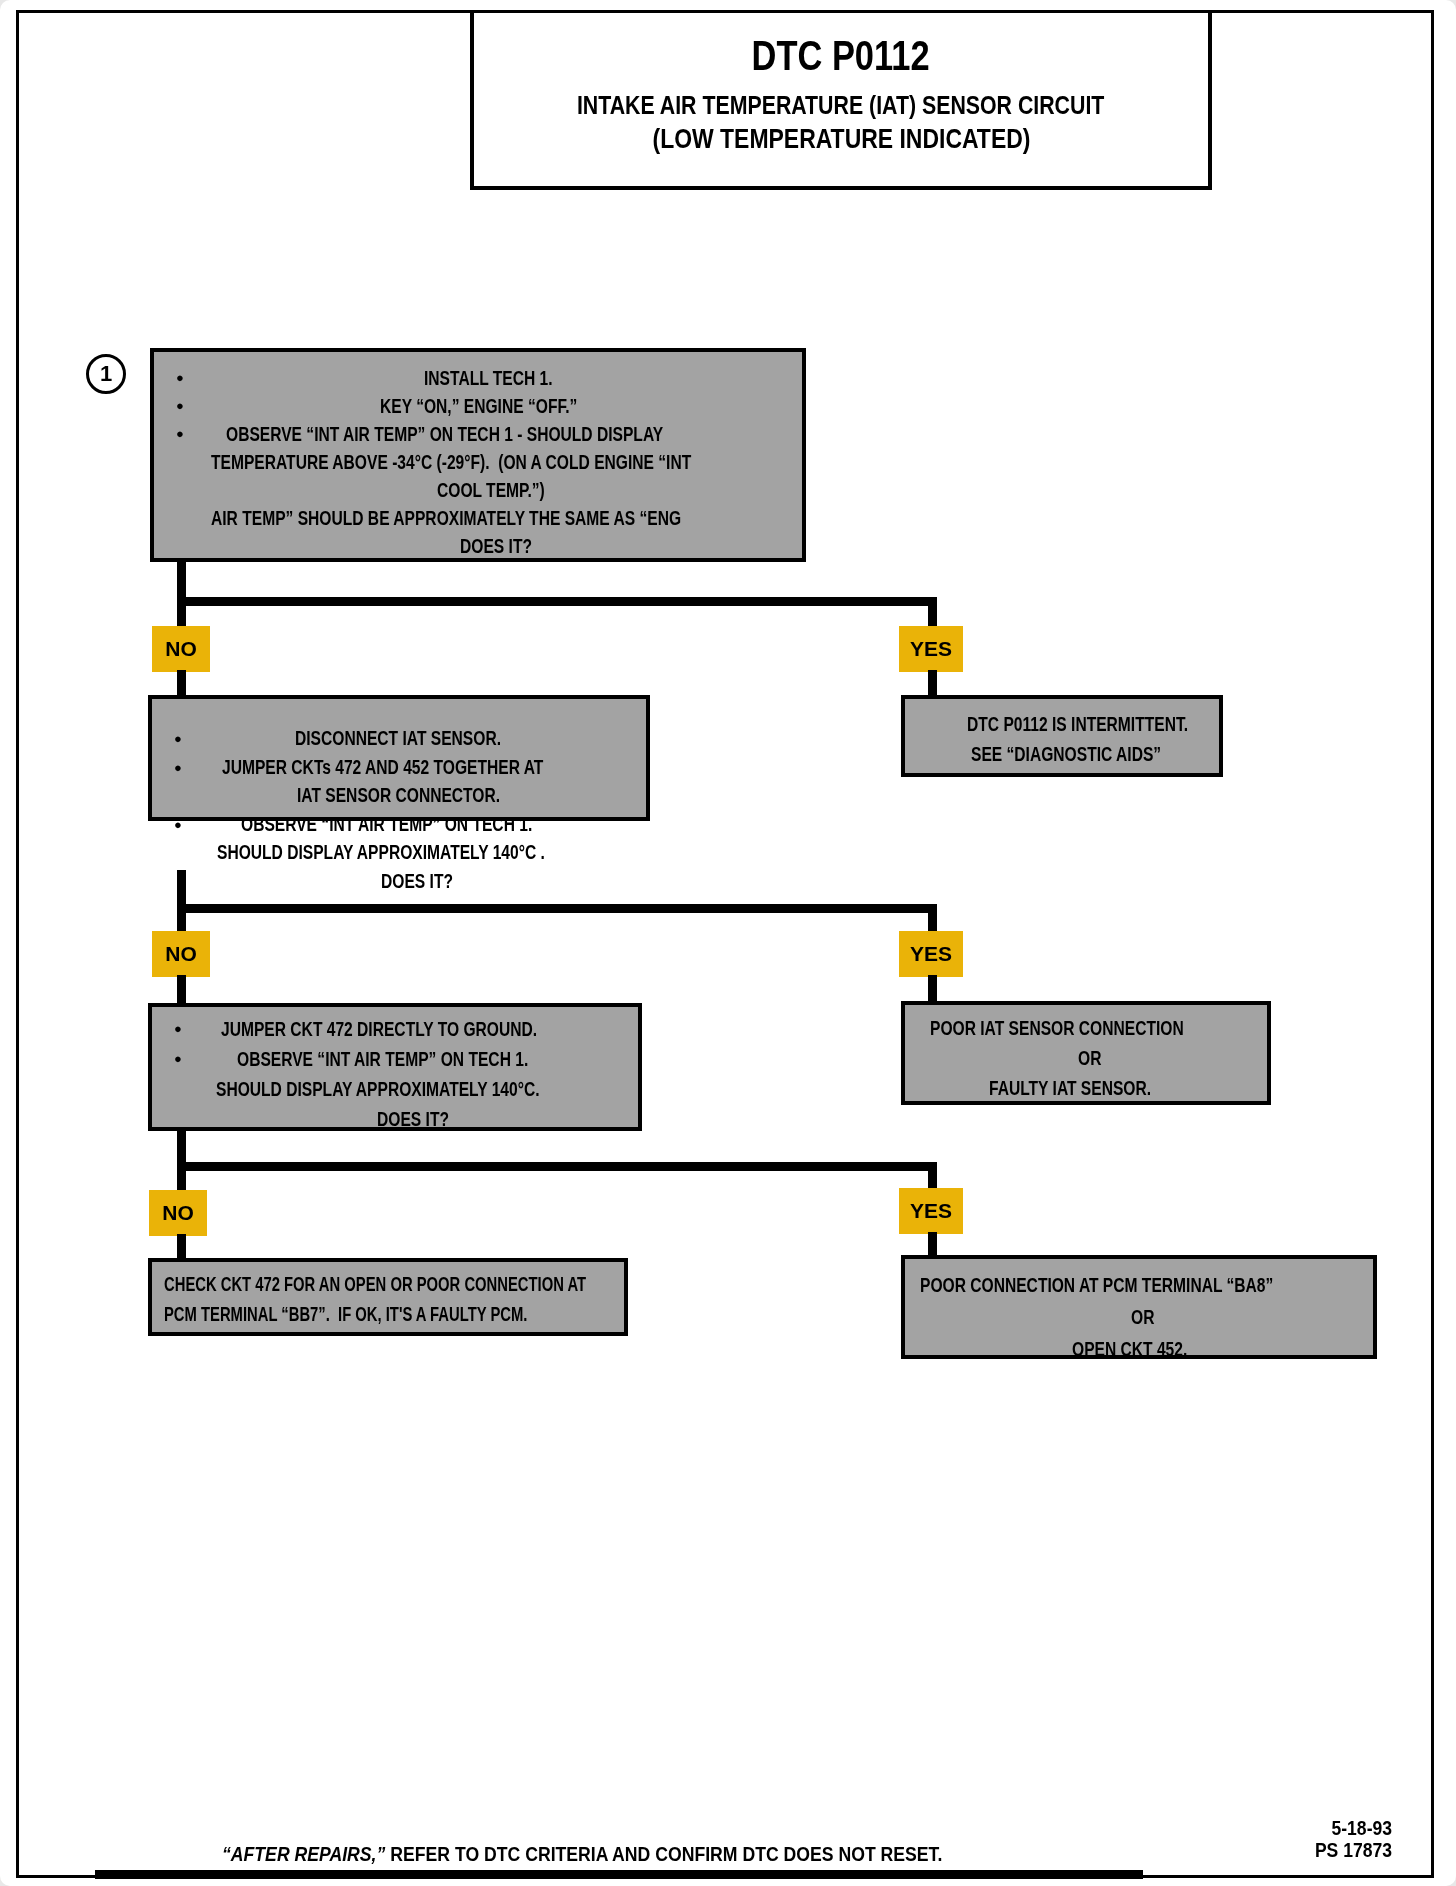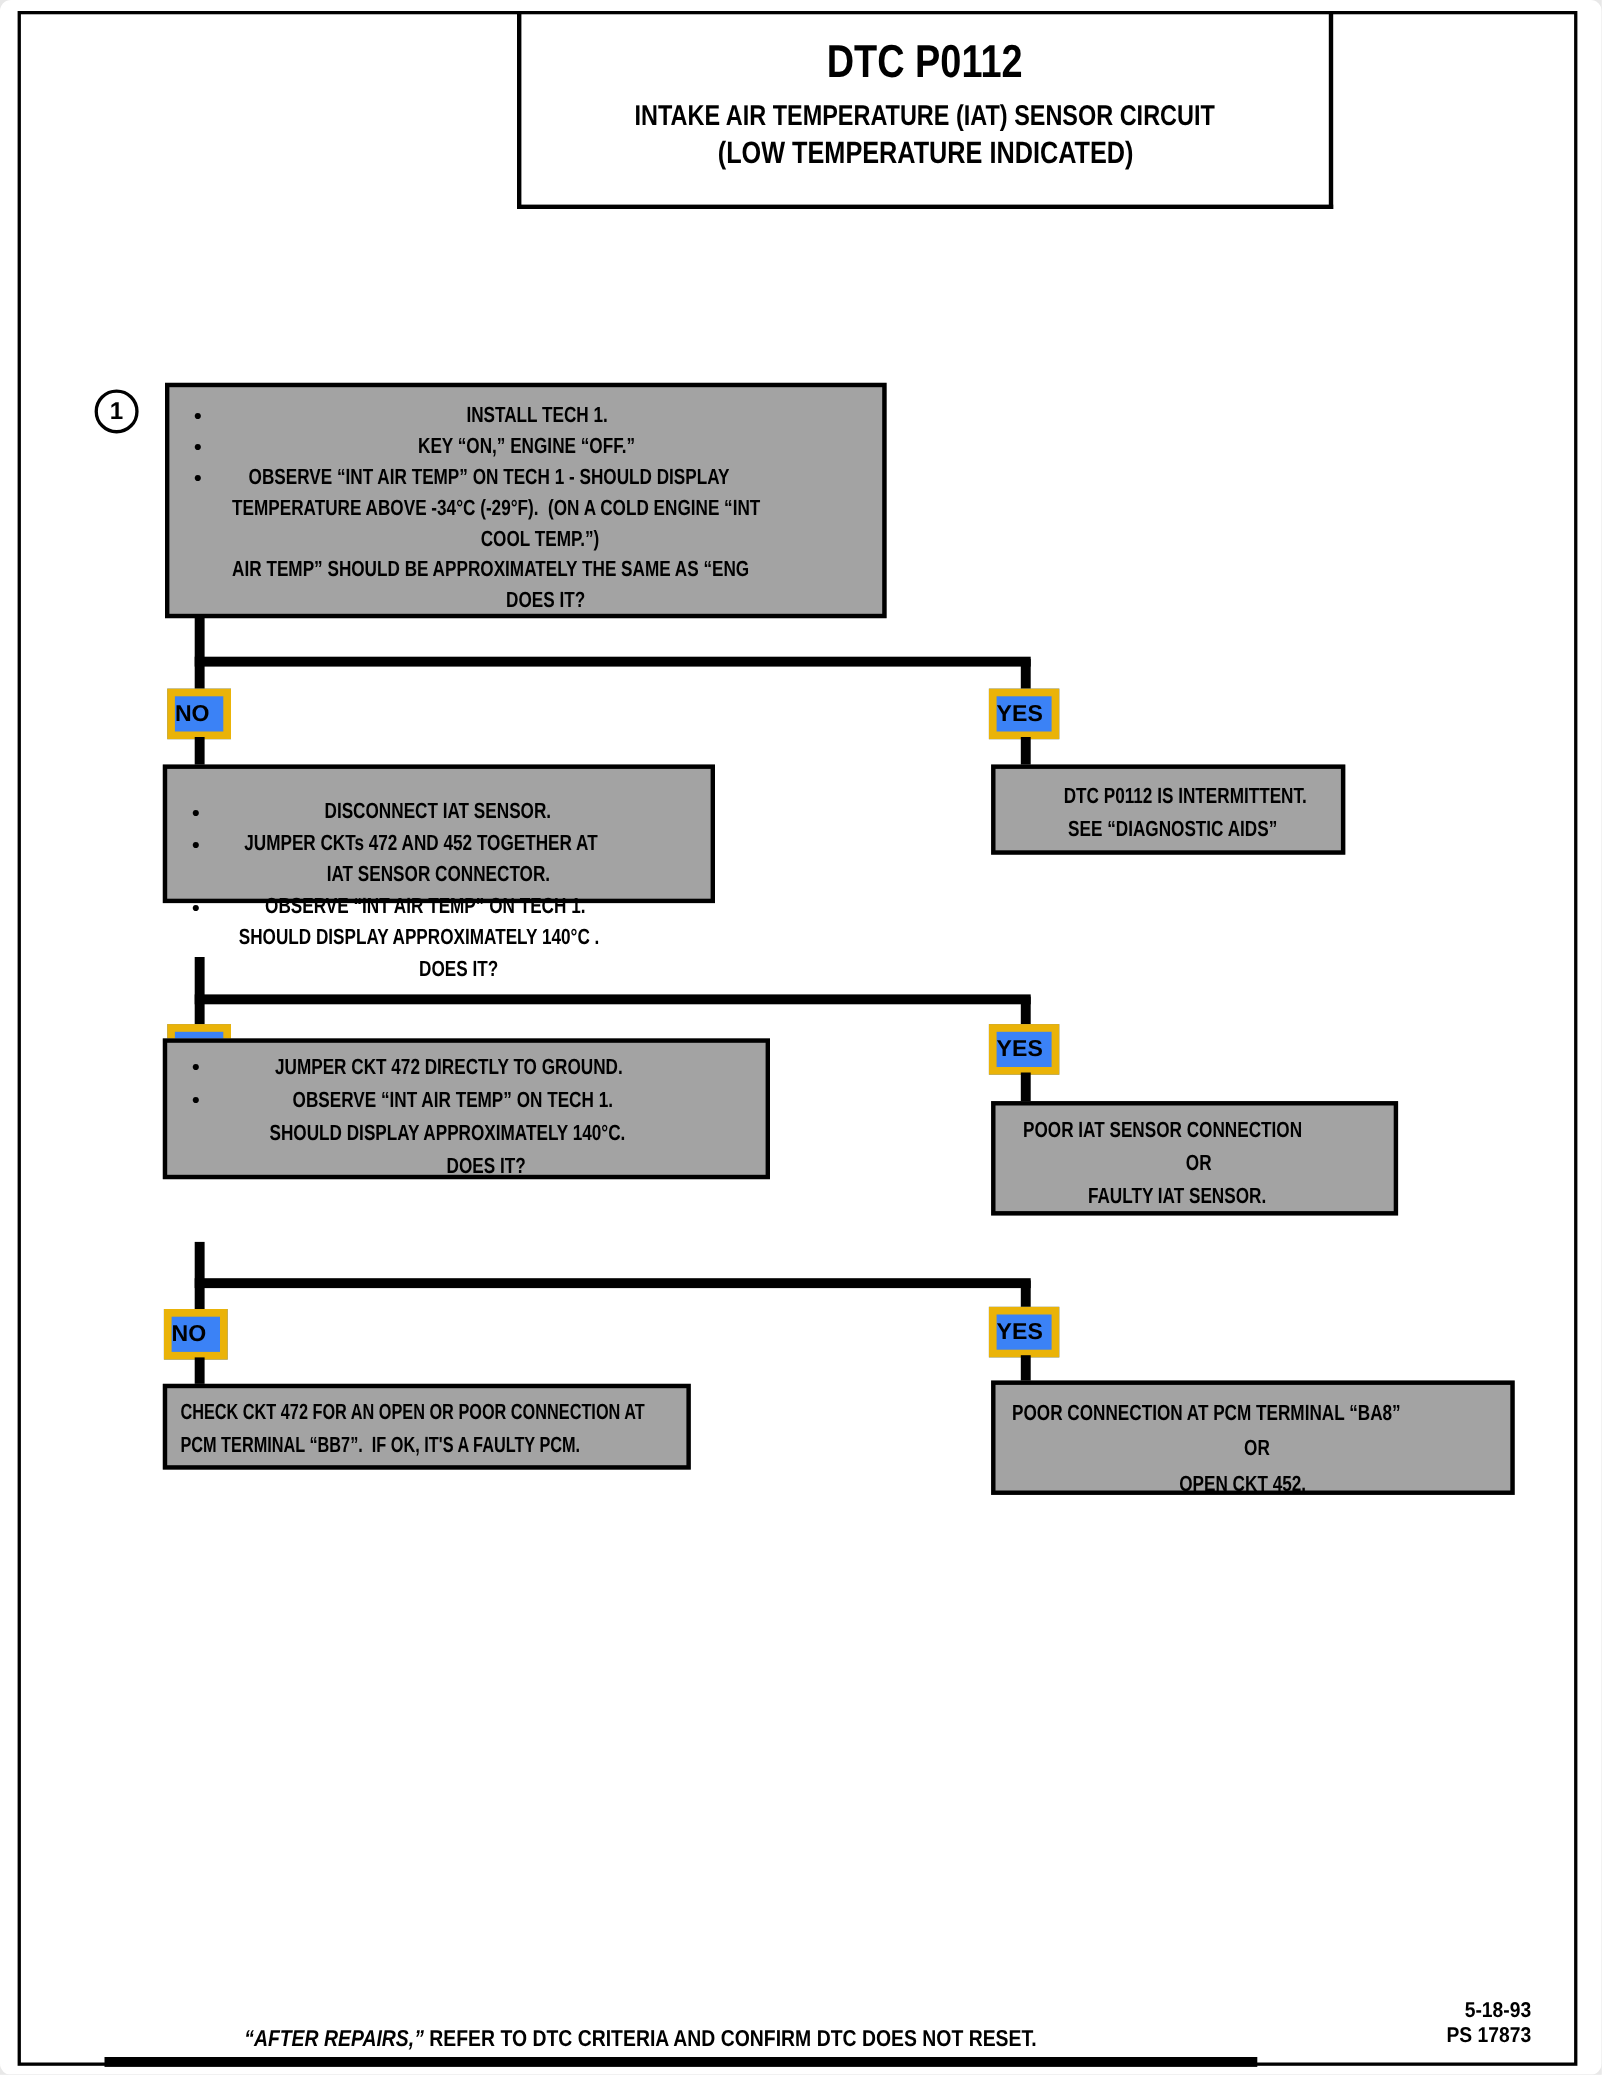--- a/index.html
+++ b/index.html
@@ -24,35 +24,35 @@
   #titlebox .tx{display:inline-block;white-space:pre;transform:scaleX(0.82);transform-origin:50% 50%;}
   
   #circle1{position:absolute;left:86px;top:354px;width:40px;height:40px;border:3px solid #000;
     border-radius:50%;box-sizing:border-box;display:flex;align-items:center;justify-content:center;
     font-size:22px;}
   
   #box1{left:150px;top:348px;width:656px;height:214px;padding-top:13px;}
   #box1 .ln{line-height:26px;}
   #box2{left:148px;top:695px;width:502px;height:126px;padding-top:26px;}
   #box2 .ln{line-height:27.5px;}
-  #box3{left:148px;top:944px;width:552px;height:128px;padding-top:8px;}
+  #box3{left:148px;top:1003px;width:494px;height:128px;padding-top:8px;}
   #box3 .ln{line-height:28px;}
   #box4{left:148px;top:1258px;width:480px;height:78px;padding-top:8px;}
   #box4 .ln{padding-left:12px;line-height:28px;}
   #box4 .ln .tx{transform:scaleX(0.74);font-size:20px;}
   
   #yc1{left:901px;top:695px;width:322px;height:82px;padding-top:11px;}
   #yc1 .ln{padding-left:14px;line-height:29px;margin-left:48px;}
   #yc2{left:901px;top:1001px;width:370px;height:104px;padding-top:9px;}
   #yc2 .ln{padding-left:14px;line-height:29px;}
   #yc3{left:901px;top:1255px;width:476px;height:104px;padding-top:11px;}
   #yc3 .ln{padding-left:14px;line-height:30px;}
   
-  .lbl{position:absolute;width:58px;height:46px;border:7px solid #eab308;box-sizing:border-box;
-    background:#3b82f6;display:flex;align-items:center;font-size:21px;}
+  .lbl{position:absolute;width:58px;height:46px;border:3px solid #eab308;box-sizing:border-box;
+    background:#eab308;display:flex;align-items:center;justify-content:center;font-size:21px;}
   #no1{left:152px;top:626px;}
   #yes1{left:899px;top:626px;width:64px;}
   #no2{left:152px;top:931px;}
   #yes2{left:899px;top:931px;width:64px;}
   #no3{left:149px;top:1190px;}
   #yes3{left:899px;top:1188px;width:64px;}
   
   .v{position:absolute;width:9px;background:#000;}
   .h{position:absolute;height:9px;background:#000;}
   #va{left:177px;top:560px;height:68px;}

